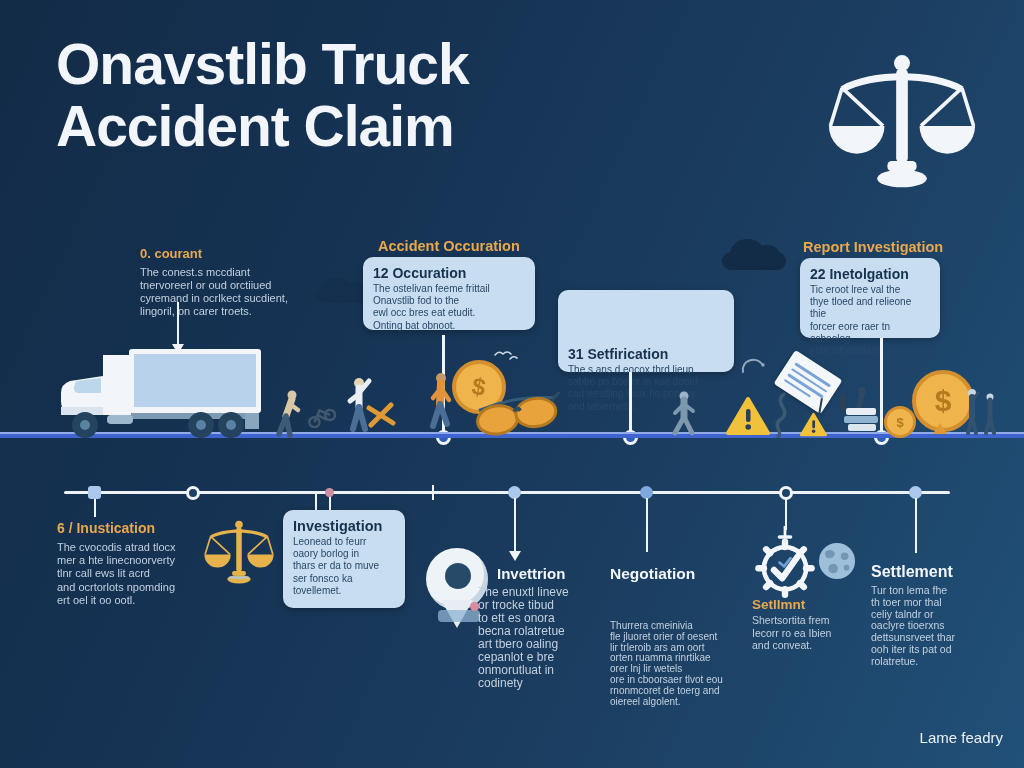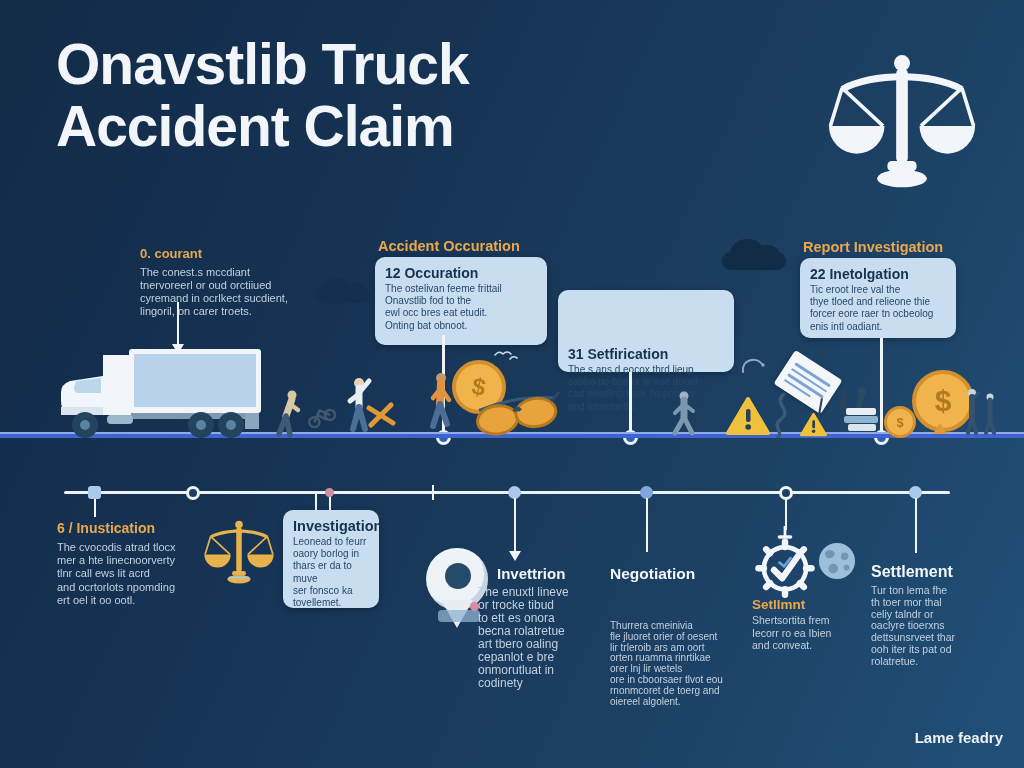--- a/index.html
+++ b/index.html
@@ -43,21 +43,21 @@
     background:#f3f7fa;border-radius:3px;transform:rotate(33deg);
     padding:6px 6px;box-sizing:border-box;box-shadow:0 1px 4px rgba(0,0,0,.3);
   }
   .doc .ln{height:2.5px;background:#7ba3d8;margin:4px 1px;border-radius:2px;}
   .tri-sm{width:0;height:0;border-left:7px solid transparent;border-right:7px solid transparent;border-bottom:11px solid #e09a35;}
   .ball{width:62px;height:62px;border-radius:50%;background:#eef3f7;box-shadow:inset -4px -5px 0 rgba(150,175,200,.45);}
   .ball-core{position:absolute;left:19px;top:15px;width:26px;height:26px;border-radius:50%;background:#274a68;}
   .ball-pin{position:absolute;left:15px;top:52px;width:0;height:0;border-left:16px solid transparent;border-right:16px solid transparent;border-top:28px solid #e7edf3;}
   .ball-dot{position:absolute;width:9px;height:9px;border-radius:50%;background:#d98ba0;}
   .ball-base{position:absolute;width:42px;height:12px;border-radius:4px;background:#8fb3d1;opacity:.75;}
-  .footer{color:#eaf0f6;font-weight:bold;}
+  .footer{color:#eaf0f6;font-weight:normal;}
 </style>
 </head>
 <body>
 
 <div class="stage">
 
   <div class="abs cloud" style="left:316px;top:288px;width:54px;height:15px;background:#14304e;"></div>
   <div class="abs cloud" style="left:722px;top:252px;width:64px;height:18px;background:#122b46;"></div>
 
   <div class="abs title" style="left:56px;top:34px;width:720px;">Onavstlib Truck
@@ -80,42 +80,42 @@
 
   <div class="abs h-orange" style="left:140px;top:246px;font-size:13px;">0. courant</div>
   <div class="abs body-text" style="left:140px;top:266px;font-size:11px;line-height:1.18;width:200px;">The conest.s mccdiant
 tnervoreerl or oud orctiiued
 cyremand in ocrlkect sucdient,
 lingoril, on carer troets.</div>
   <div class="abs vline" style="left:177px;top:302px;height:42px;"></div>
   <div class="abs arrow-down" style="left:172px;top:344px;"></div>
 
   <div class="abs h-orange" style="left:378px;top:238px;font-size:14.5px;">Accident Occuration</div>
-  <div class="abs card" style="left:375px;top:257px;width:172px;height:88px;">
+  <div class="abs card" style="left:363px;top:257px;width:172px;height:73px;">
     <div class="card-title" style="font-size:14px;">12 Occuration</div>
     <div class="card-body" style="font-size:10px;line-height:1.22;">The ostelivan feeme frittail
 Onavstlib fod to the
 ewl occ bres eat etudit.
 Onting bat obnoot.</div>
   </div>
   <div class="abs vline3" style="left:442px;top:335px;height:99px;"></div>
   <div class="abs rnode" style="left:436px;top:430px;"></div>
 
   <div class="abs card" style="left:558px;top:290px;width:176px;height:82px;">
     <div class="card-title" style="font-size:14px;margin-top:48px;">31 Setfirication</div>
     <div class="card-body" style="font-size:10px;line-height:1.22;">The s ans d eocox thrd lieup
 sabbo po boe.or in xue doord
 cad weatling lwux ho ponony
 and tebiemettit.</div>
   </div>
   <div class="abs vline3" style="left:629px;top:372px;height:62px;"></div>
   <div class="abs rnode" style="left:623px;top:430px;"></div>
 
   <div class="abs h-orange" style="left:803px;top:239px;font-size:14.5px;">Report Investigation</div>
-  <div class="abs card" style="left:800px;top:258px;width:156px;height:80px;">
+  <div class="abs card" style="left:800px;top:258px;width:140px;height:80px;">
     <div class="card-title" style="font-size:14px;">22 Inetolgation</div>
     <div class="card-body" style="font-size:10px;line-height:1.22;">Tic eroot lree val the
 thye tloed and relieone thie
 forcer eore raer tn ocbeolog
 enis intl oadiant.</div>
   </div>
   <div class="abs vline3" style="left:880px;top:338px;height:96px;"></div>
   <div class="abs rnode" style="left:874px;top:430px;"></div>
 
   <div class="abs road" style="left:0;top:432px;width:1024px;"></div>
@@ -276,21 +276,21 @@
       <path d="M64,52 A19,19 0 0,0 102,52 Z"></path>
       <rect x="42" y="76" width="20" height="7" rx="3"></rect>
       <ellipse cx="52" cy="88" rx="17" ry="6"></ellipse>
     </g>
     <g stroke="currentColor" stroke-width="2.5" fill="none">
       <path d="M11,26 L3,52 M11,26 L39,52 M93,26 L65,52 M93,26 L101,52"></path>
     </g>
     <rect x="38" y="84" width="28" height="3" fill="#a8c8e0"></rect>
   </svg>
 
-  <div class="abs card" style="left:283px;top:510px;width:96px;height:98px;">
+  <div class="abs card" style="left:283px;top:510px;width:122px;height:98px;">
     <div class="card-title" style="font-size:14.5px;">Investigation</div>
     <div class="card-body" style="font-size:10px;line-height:1.22;">Leonead to feurr
 oaory borlog in
 thars er da to muve
 ser fonsco ka
 tovellemet.</div>
   </div>
 
   <div class="abs" style="left:426px;top:548px;width:70px;height:104px;">
     <div class="ball"></div>

